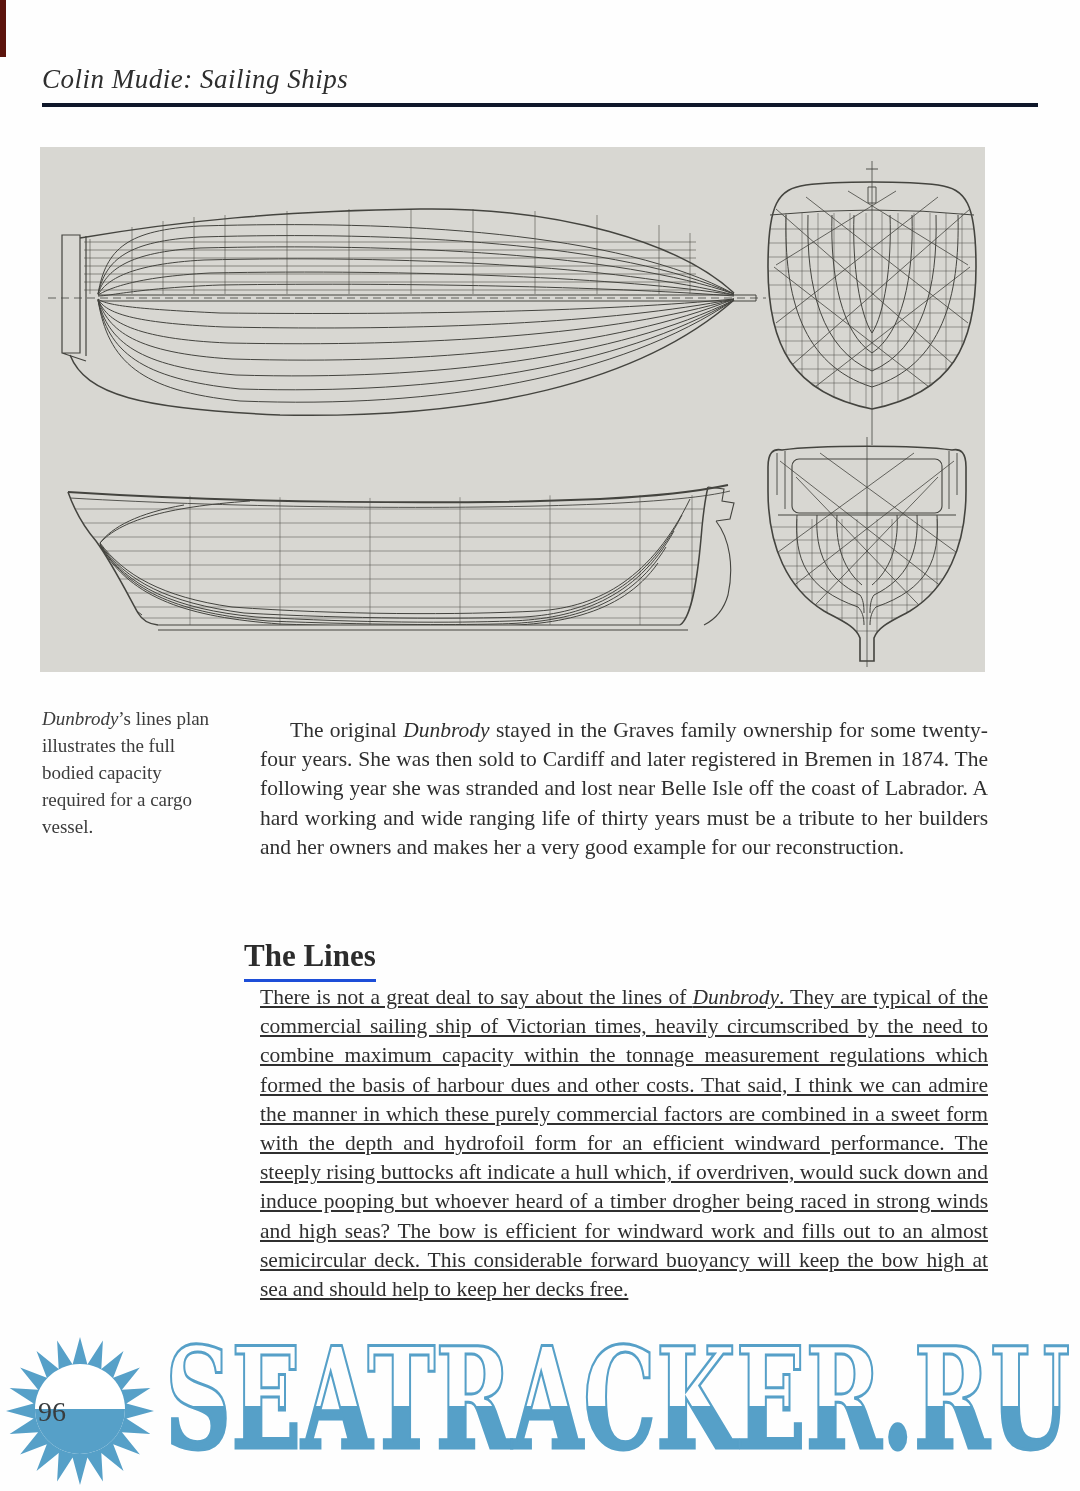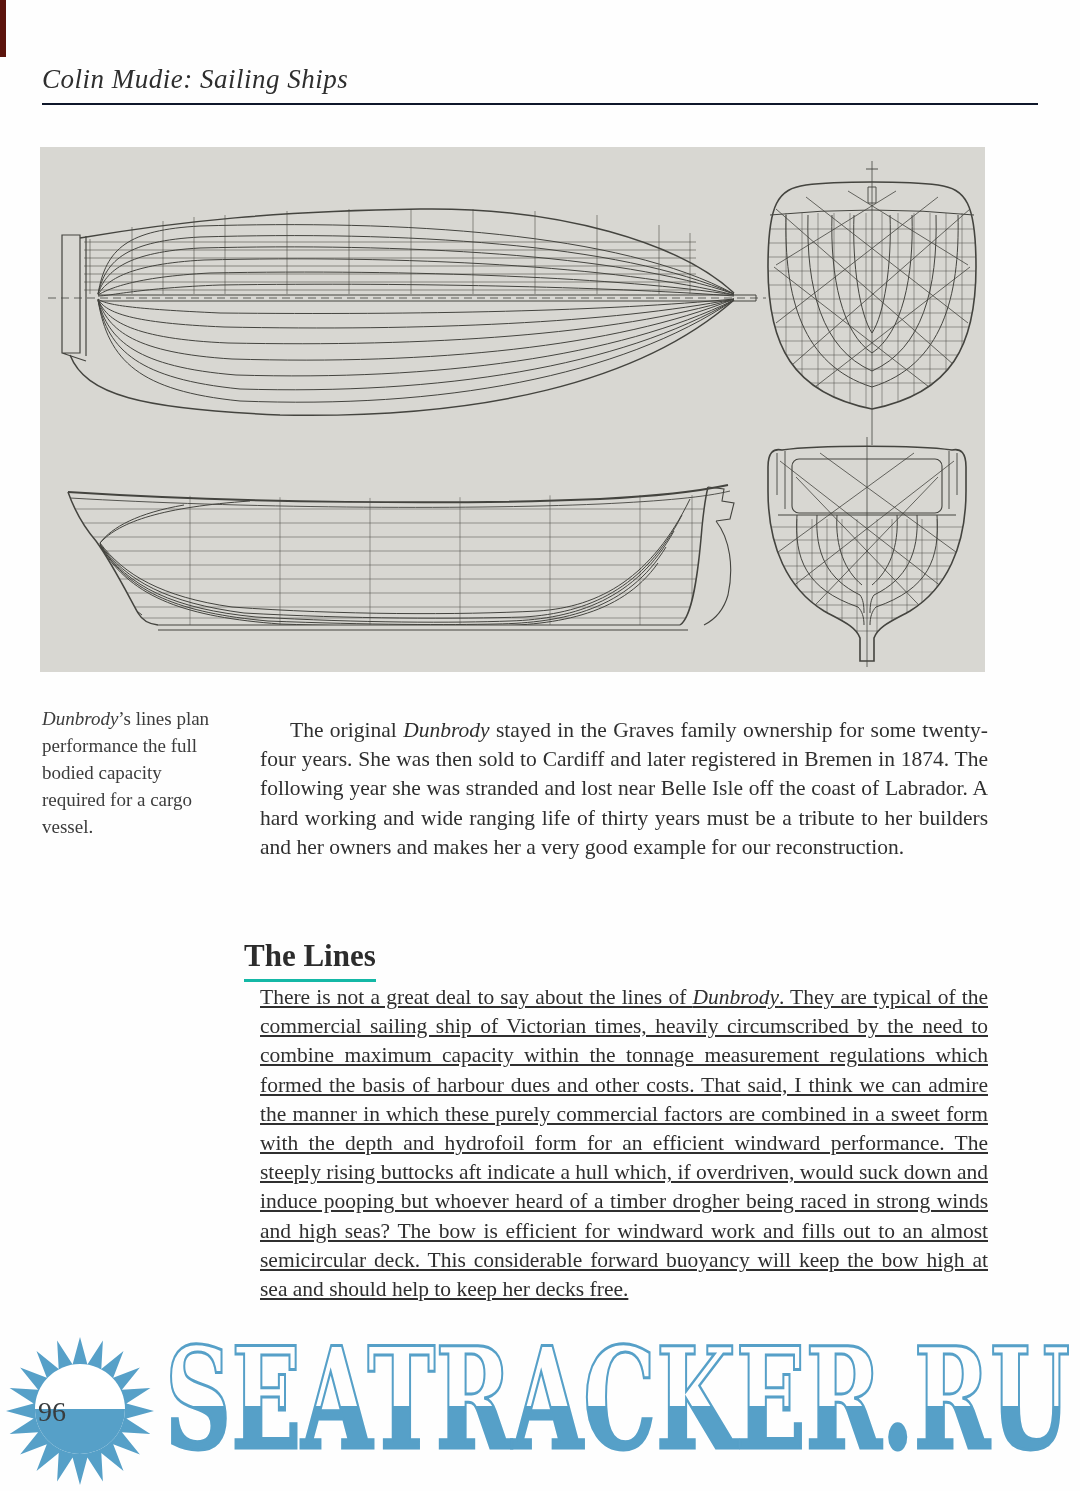--- a/index.html
+++ b/index.html
@@ -9,41 +9,41 @@
   }
   html,body{margin:0;padding:0;background:#ffffff;}
   .page{
     position:relative;width:1080px;height:1491px;background:#fefefe;
     overflow:hidden;font-family:"Liberation Serif",serif;color:var(--ink);
   }
   .corner-mark{position:absolute;left:0;top:0;width:6px;height:57px;background:#5c140d;}
   .running-head{
     position:absolute;left:42px;top:64px;width:996px;
     font-style:italic;font-size:27px;letter-spacing:.5px;color:#2e2e2e;
-    padding-bottom:8px;border-bottom:2px solid #0f172a;
+    padding-bottom:8px;border-bottom:4px solid #0f172a;
   }
   .figure{
     position:absolute;left:40px;top:147px;width:945px;height:525px;
     background:var(--figure-bg);
   }
   .figure svg{display:block;width:945px;height:525px;}
   .fig-caption{
     position:absolute;left:42px;top:705px;width:180px;
     font-size:19px;line-height:27px;color:#3c3c3c;
   }
   .body-col{position:absolute;left:244px;width:760px;font-size:21.5px;line-height:29.2px;color:#2f2f2f;}
   .body-col p{margin:16px;text-align:justify;}
   .p-indent{text-indent:30px;}
   .col-1{top:700px;}
   .col-2{top:967px;text-decoration:underline;}
   .it{font-style:italic;}
   .section-heading{
     position:absolute;left:244px;top:912px;
     font-size:31px;font-weight:bold;color:#2c2c2c;
-    border-bottom:3px solid #14b8a6;padding-bottom:5px;display:inline-block;
+    border-bottom:3px solid #1d4ed8;padding-bottom:5px;display:inline-block;
   }
   .page-number{
     position:absolute;left:38px;top:1396px;font-size:28px;color:#383c3e;z-index:6;
   }
   .sun{position:absolute;left:4px;top:1335px;width:152px;height:152px;z-index:5;}
   .watermark{position:absolute;left:163px;top:1336px;z-index:7;pointer-events:none;}
   .stroke-ink{stroke:#44443f;fill:none;}
 </style>
 </head>
 <body>
@@ -138,21 +138,21 @@
           <path stroke-width="1" d="M757,368 C754,412 766,442 818,460 C822,464 824,470 824,478 M897,368 C900,412 888,442 836,460 C832,464 830,470 830,478 M777,368 C775,406 787,432 820,448 C823,452 824,458 824,466 M877,368 C879,406 867,432 834,448 C831,452 830,458 830,466 M797,368 C795,400 805,424 822,438 M857,368 C859,400 849,424 832,438"></path>
         </g>
         <path d="M737,306 V348 M745,304 V362 M917,306 V348 M909,304 V362" stroke-width="0.9"></path>
         <rect x="752" y="312" width="150" height="54" rx="7" stroke-width="1.1"></rect>
         <path d="M738,368 H916" stroke-width="1"></path>
         <path d="M742,303 C733,301 728,306 728,320 L728,344 C728,400 748,442 784,464 C800,473 816,479 820,491 L820,514 L834,514 L834,491 C838,479 854,473 870,464 C906,442 926,400 926,344 L926,320 C926,306 921,301 912,303 C876,298 778,298 742,303 Z" stroke-width="1.6"></path>
       </g>
     </svg>
   </div>
 
-  <div class="fig-caption"><span class="it">Dunbrody</span><span>’s lines plan performance the full bodied capacity required for a cargo vessel.</span></div>
+  <div class="fig-caption"><span class="it">Dunbrody</span><span>’s lines plan illustrates the full bodied capacity required for a cargo vessel.</span></div>
 
   <div class="body-col col-1">
     <p class="p-indent"><span>The original </span><span class="it">Dunbrody</span><span> stayed in the Graves family ownership for some twenty-four years. She was then sold to Cardiff and later registered in Bremen in 1874. The following year she was stranded and lost near Belle Isle off the coast of Labrador. A hard working and wide ranging life of thirty years must be a tribute to her builders and her owners and makes her a very good example for our reconstruction.</span></p>
   </div>
 
   <h2 class="section-heading">The Lines</h2>
 
   <div class="body-col col-2">
     <p><span>There is not a great deal to say about the lines of </span><span class="it">Dunbrody</span><span>. They are typical of the commercial sailing ship of Victorian times, heavily circumscribed by the need to combine maximum capacity within the tonnage measurement regulations which formed the basis of harbour dues and other costs. That said, I think we can admire the manner in which these purely commercial factors are combined in a sweet form with the depth and hydrofoil form for an efficient windward performance. The steeply rising buttocks aft indicate a hull which, if overdriven, would suck down and induce pooping but whoever heard of a timber drogher being raced in strong winds and high seas? The bow is efficient for windward work and fills out to an almost semicircular deck. This considerable forward buoyancy will keep the bow high at sea and should help to keep her decks free.</span></p>
   </div>

